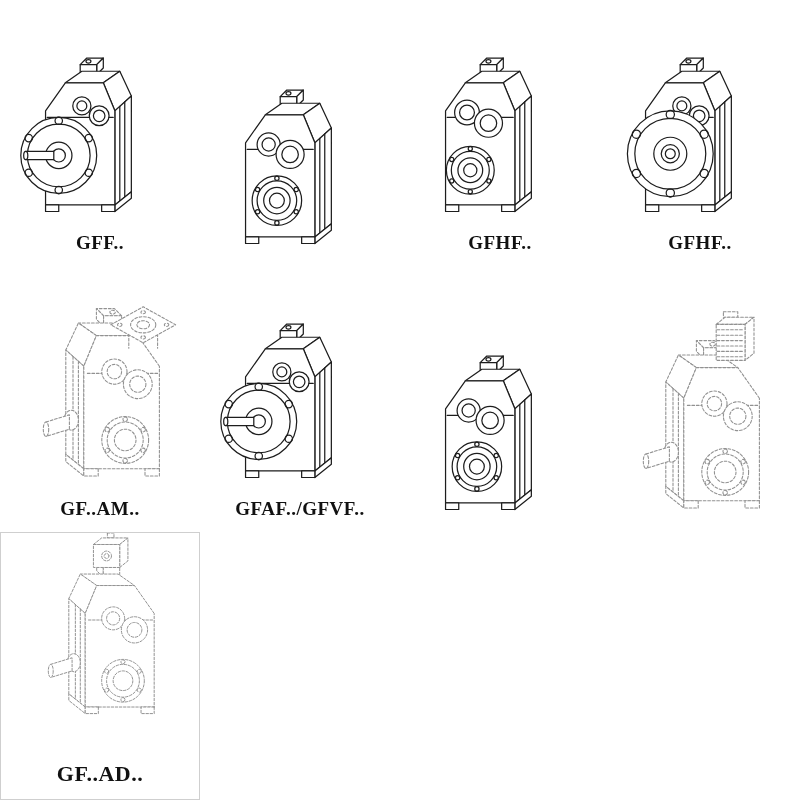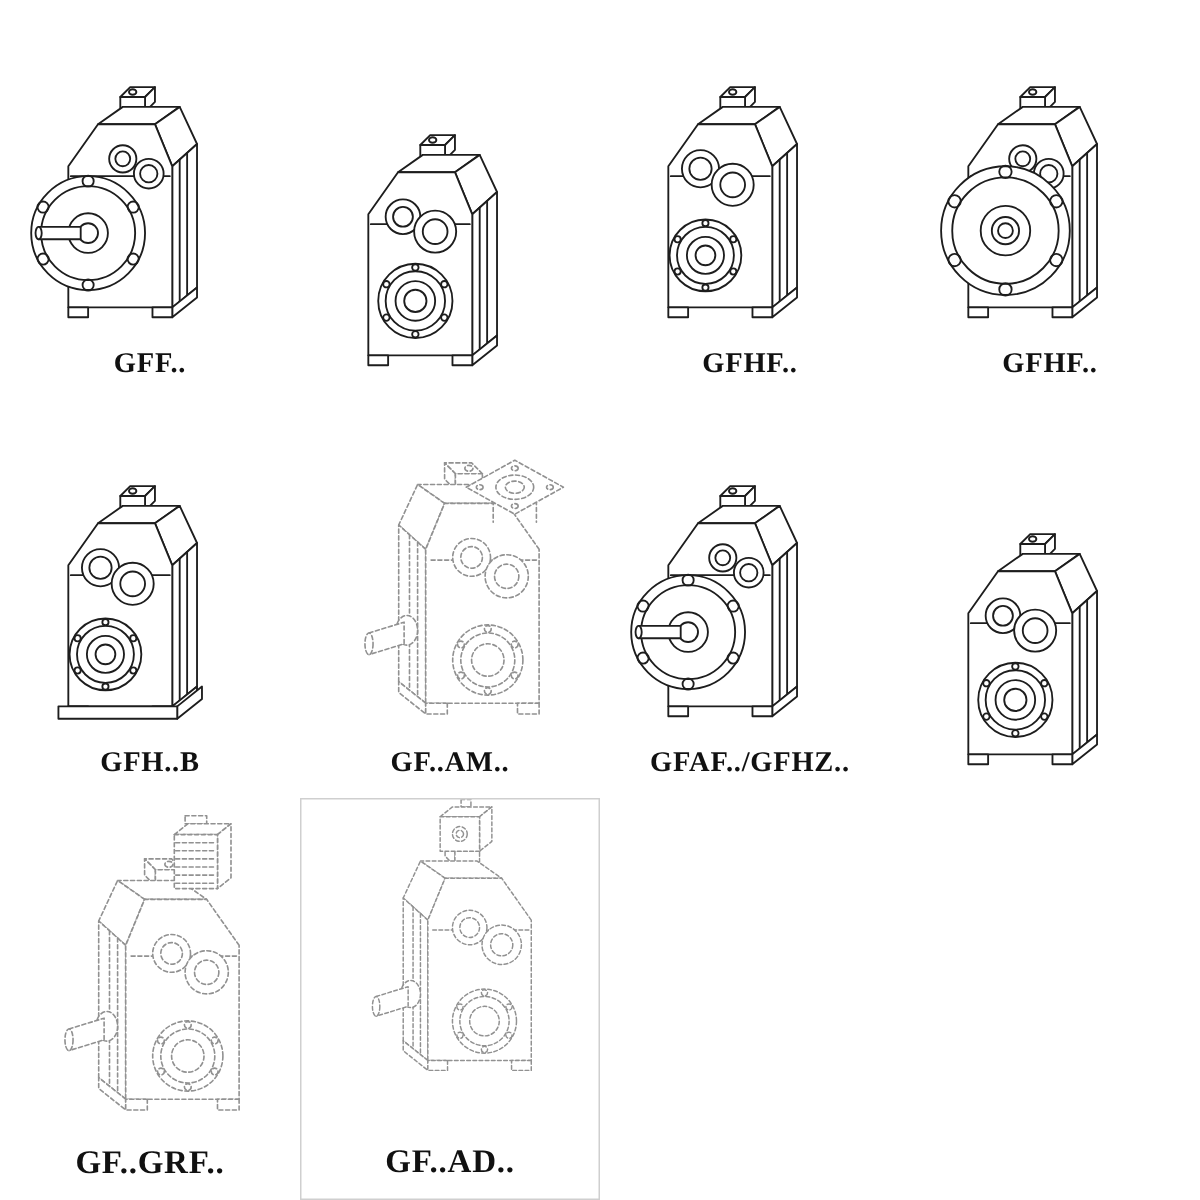--- a/index.html
+++ b/index.html
@@ -291,53 +291,46 @@
   </figure>
 
   <figure class="cell">
     <svg class="drawing" viewBox="0 0 200 240">
         <use href="#sym-gfhf"></use>
       </svg>
     <figcaption class="label">GFHF..</figcaption>
   </figure>
 
 
-  <figure class="cell">
-    <svg class="drawing" viewBox="0 0 200 240">
-        <use href="#sym-gfhb"></use>
-      </svg>
-    <figcaption class="label">GFH..B</figcaption>
-  </figure>
 
   <figure class="cell">
     <svg class="drawing ghost" viewBox="0 0 200 240">
         <use href="#sym-am"></use>
       </svg>
     <figcaption class="label">GF..AM..</figcaption>
   </figure>
 
 
   <figure class="cell">
     <svg class="drawing" viewBox="0 0 200 240">
         <use href="#sym-gfaf"></use>
       </svg>
-    <figcaption class="label">GFAF../GFHZ..</figcaption>
+    <figcaption class="label">GFAF../GFVF..</figcaption>
   </figure>
 
   <figure class="cell">
     <svg class="drawing" viewBox="0 0 200 240">
         <use href="#sym-gfa"></use>
       </svg>
   </figure>
 
   <figure class="cell label-lg">
     <svg class="drawing ghost" viewBox="0 0 200 240">
         <use href="#sym-grf"></use>
       </svg>
-    <figcaption class="label">GF..GRF..</figcaption>
   </figure>
 
   <figure class="cell label-lg boxed">
     <svg class="drawing ghost" viewBox="0 0 200 240">
         <use href="#sym-ad"></use>
       </svg>
     <figcaption class="label">GF..AD..</figcaption>
   </figure>
 
 </div>

